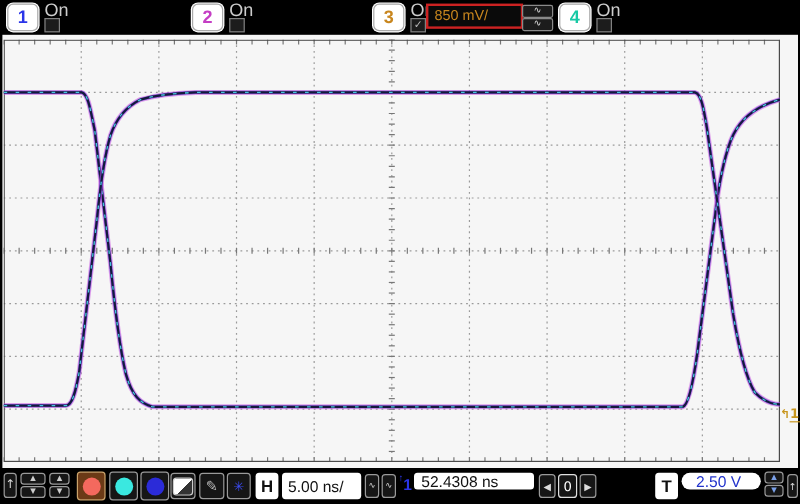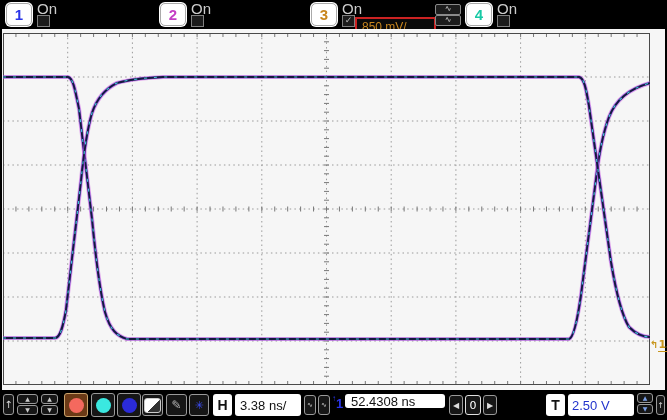--- a/index.html
+++ b/index.html
@@ -69,21 +69,21 @@
     </div>
 
     <div class="chgrp" style="left:311px;">
       <div class="chnum" style="color: rgb(200, 134, 30);">
           <span>3</span>
         </div>
       <div class="chright">
         <div class="onlbl">On</div>
         <div class="chk">✓</div>
       </div>
-      <div class="scalebox" style="color: rgb(200, 134, 30); border-color: rgb(204, 34, 34); margin-top: 14px;">850 mV/</div>
+      <div class="scalebox" style="color: rgb(200, 134, 30); border-color: rgb(204, 34, 34);">850 mV/</div>
       <div class="coupbtn" style="left:124px;top:1px;"><span>∿</span></div>
       <div class="coupbtn" style="left:124px;top:12px;"><span>∿</span></div>
     </div>
 
     <div class="chgrp" style="left:466px;">
       <div class="chnum" style="color: rgb(23, 201, 165);">
           <span>4</span>
         </div>
       <div class="chright">
         <div class="onlbl">On</div>
@@ -362,21 +362,21 @@
         <span>✎</span>
       </div>
     <div class="bb" style="left:189px;top:4px;width:20px;height:22px;font-size:11px;color:#3b4bf0;">
         <span>✳</span>
       </div>
 
     <div class="whitebox" style="left:213px;top:4px;width:19px;height:22px;justify-content:center;font-weight:bold;font-size:14px;">
         <span>H</span>
       </div>
     <div class="whitebox" style="left:235px;top:4px;width:66px;height:22px;padding-left:5px;font-size:13px;">
-        <span>3.38 ns/</span>
+        <span>5.00 ns/</span>
       </div>
 
     <div class="bb" style="left:304px;top:5px;width:12px;height:20px;font-size:7px;">
         <span>∿</span>
       </div>
     <div class="bb" style="left:318px;top:5px;width:12px;height:20px;font-size:7px;">
         <span>∿</span>
       </div>
 
     <div style="position:absolute;left:332px;top:5px;display:flex;align-items:flex-start;">
@@ -394,21 +394,21 @@
     <div class="bb" style="left:465px;top:5px;width:16px;height:20px;font-size:11px;border-color:#e0e0e0;color:#fff;">
         <span>0</span>
       </div>
     <div class="bb" style="left:483px;top:5px;width:14px;height:20px;font-size:8px;">
         <span>▶</span>
       </div>
 
     <div class="whitebox" style="left:546px;top:4px;width:19px;height:22px;justify-content:center;font-weight:bold;font-size:14px;">
         <span>T</span>
       </div>
-    <div class="whitebox" style="left:568px;top:4px;width:66px;height:22px;padding-left:4px;font-size:13px;">
+    <div class="whitebox" style="left:568px;top:4px;width:66px;height:14px;padding-left:12px;font-size:13px;border-radius:8px;">
       <span style="color: rgb(34, 51, 204);">2.50 V</span>
       </div>
 
     <div class="spincol" style="left:637px;top:3px;width:16px;">
       <div class="bb2" style="color:#7aa0e8;">
           <span>▲</span>
         </div>
       <div class="bb2" style="color:#7aa0e8;">
           <span>▼</span>
         </div>

